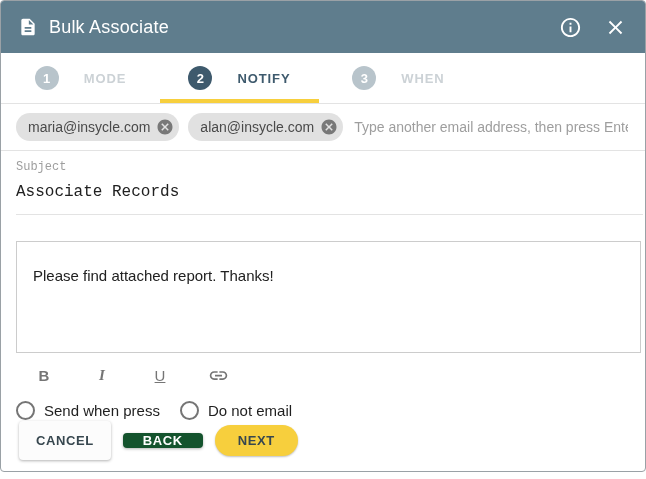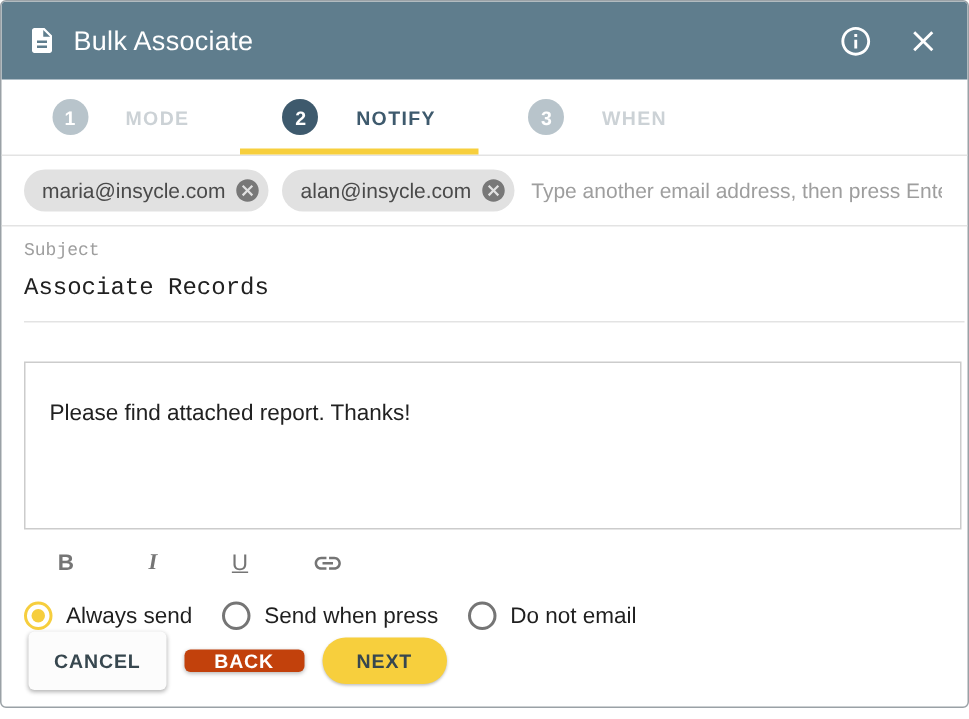--- a/index.html
+++ b/index.html
@@ -102,21 +102,21 @@
   }
   .option-label { font-size: 15px; color: #1f1f1f; }
 
   
   .footer { margin-top: auto; display: flex; align-items: center; padding: 0 25px 11px 18px; gap: 12px; }
   .btn {
     border: none; border-radius: 4px; font-family: inherit; font-size: 13px;
     font-weight: bold; letter-spacing: .6px; padding: 12px 16px; cursor: pointer;
   }
   .btn-cancel { background: #fcfcfc; color: #37474f; box-shadow: 0 1px 3px rgba(0,0,0,.3); padding: 12px 17px; text-align: center; }
-  .btn-back { background: #c2410c; color: #ffffff; box-shadow: 0 1px 3px rgba(0,0,0,.3); padding: 0 20px; }
+  .btn-back { background: #14532d; color: #ffffff; box-shadow: 0 1px 3px rgba(0,0,0,.3); padding: 0 20px; }
   .btn-update { background: none; color: #9e9e9e; margin-left: auto; margin-right: 8px; letter-spacing: .8px; }
   .btn-next { background: #f7cf3d; color: #37474f; box-shadow: 0 1px 2px rgba(0,0,0,.25); padding: 8px 23px; border-radius: 16px; }
 </style>
 </head>
 <body>
 
 <div class="modal">
 
   <div class="header">
     <span class="doc-icon">
@@ -191,24 +191,20 @@
     <button class="fmt-btn underline-btn">U</button>
     <button class="fmt-btn link-btn">
       <svg viewBox="0 0 24 24">
           <path d="M3.9 12c0-1.71 1.39-3.1 3.1-3.1h4V7H7c-2.76 0-5 2.24-5 5s2.24 5 5 5h4v-1.9H7c-1.71 0-3.1-1.39-3.1-3.1zM8 13h8v-2H8v2zm9-6h-4v1.9h4c1.71 0 3.1 1.39 3.1 3.1s-1.39 3.1-3.1 3.1h-4V17h4c2.76 0 5-2.24 5-5s-2.24-5-5-5z"></path>
         </svg>
     </button>
   </div>
 
   <div class="send-options">
     <div class="option">
-      <span class="radio selected"></span>
-      <span class="option-label">Always send</span>
-    </div>
-    <div class="option">
       <span class="radio"></span>
       <span class="option-label">Send when press</span>
     </div>
     <div class="option">
       <span class="radio"></span>
       <span class="option-label">Do not email</span>
     </div>
   </div>
 
   <div class="footer">

